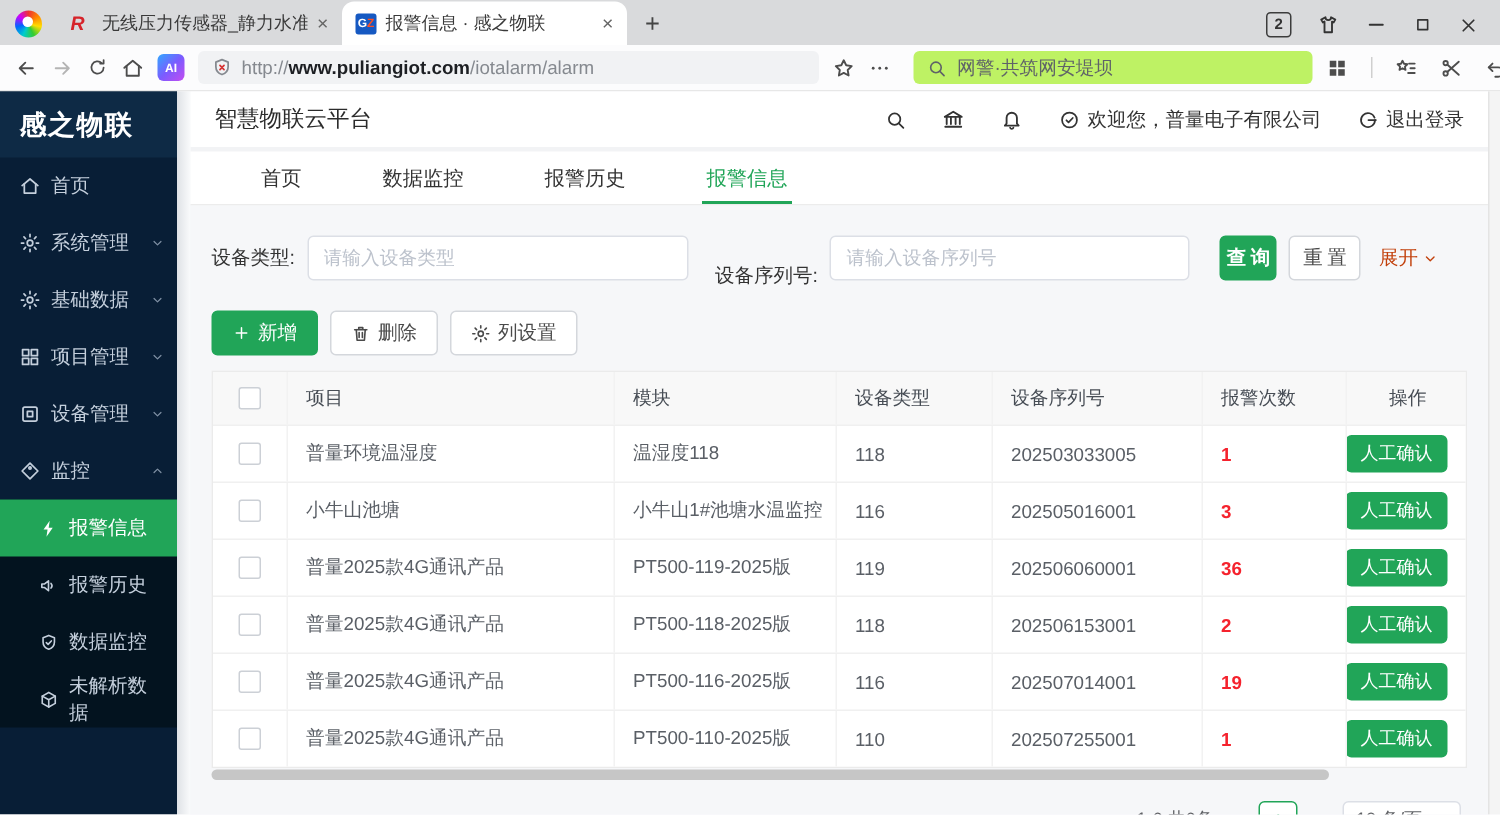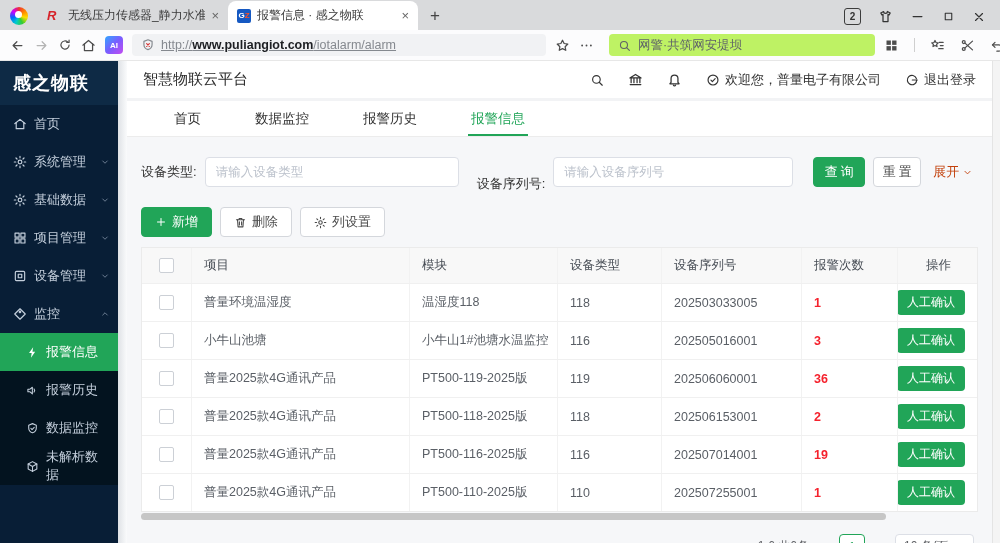--- a/index.html
+++ b/index.html
@@ -19,21 +19,21 @@
   .fav-gz{width:14px;height:14px;background:#1659c2;border-radius:2px;color:#fff;font-size:8px;font-weight:bold;display:flex;align-items:center;justify-content:center;flex:none;}
   .fav-gz b{color:#ff4f22;font-style:normal;}
   .newtab{font-size:17px;color:#444;padding:0 12px 4px;}
   .win-controls{margin-left:auto;display:flex;align-items:center;gap:17px;padding:0 14px 5px 0;color:#333;}
   .tab-count{width:15px;height:15px;border:1.5px solid #3c3c3c;border-radius:3px;font-size:10px;font-weight:bold;display:flex;align-items:center;justify-content:center;}
 
   .navbar{height:30px;background:#fcfcfd;display:flex;align-items:center;gap:9px;padding:0 10px;border-bottom:1px solid #e7e7e7;flex:none;}
   .nv{color:#4d4d4d;}
   .nv.dis{color:#b4b4b4;}
   .ai-badge{width:18px;height:18px;border-radius:4px;background:linear-gradient(135deg,#31a8ff,#7a5cff,#c44cf0);color:#fff;font-size:8px;font-weight:bold;display:flex;align-items:center;justify-content:center;flex:none;}
-  .urlbar{width:396px;height:22px;background:#f1f2f4;border-radius:4px;display:flex;align-items:center;gap:6px;padding:0 9px;font-size:12.5px;color:#85898f;flex:none;text-decoration:underline;}
+  .urlbar{width:396px;height:22px;background:#f1f2f4;border-radius:4px;display:flex;align-items:center;gap:6px;padding:0 9px;font-size:12.5px;color:#85898f;flex:none;}
   .urlbar .host{color:#1d1f23;font-weight:bold;}
   .searchbox{width:248px;height:22px;background:#bef264;border-radius:4px;display:flex;align-items:center;gap:7px;padding:0 9px;font-size:12.5px;color:#5f6368;flex:none;margin-left:6px;}
   .nav-right{margin-left:auto;display:flex;align-items:center;gap:15px;color:#454545;padding-right:4px;}
   .vdiv{width:1px;height:14px;background:#cfcfcf;}
 
   
   .app{flex:1;display:flex;min-height:0;}
   .sidebar{width:118px;background:#081e36;color:#c4cfdc;display:flex;flex-direction:column;flex:none;font-size:13px;}
   .logo{height:44px;display:flex;align-items:center;padding-left:13px;color:#fff;font-weight:bold;font-size:18px;letter-spacing:1px;background:#0e2a45;flex:none;}
   .s-item{height:38px;display:flex;align-items:center;gap:7px;padding:0 8px 0 13px;cursor:default;}
@@ -55,21 +55,21 @@
 
   .page{flex:1;padding:14px 14px 0;display:flex;flex-direction:column;min-height:0;background:#f6f7f9;}
   .filters{display:flex;align-items:center;font-size:13px;color:#333;flex:none;}
   .filters input{width:232px;height:28px;border:1px solid #dcdfe6;border-radius:4px;padding:0 10px;font-size:12.5px;color:#333;outline:none;margin-left:8px;background:#fff;font-family:inherit;}
   .filters input::placeholder{color:#bcc2cc;}
   .filters input.serial{width:218px;}
   .lbl2{margin-left:18px;margin-top:24px;}
   .btn{height:30px;border-radius:4px;border:1px solid transparent;display:inline-flex;align-items:center;justify-content:center;font-size:13px;gap:5px;box-sizing:border-box;}
   .btn.green{background:#21a558;color:#fff;border-color:#21a558;}
   .btn.plain{background:#fff;color:#4a4a4a;border-color:#d4d7dc;}
-  .q-btn{width:52px;margin-left:20px;letter-spacing:3px;padding-left:3px;}
+  .q-btn{width:38px;margin-left:20px;letter-spacing:3px;padding-left:3px;font-weight:bold;}
   .r-btn{width:48px;margin-left:8px;letter-spacing:3px;padding-left:3px;}
   .expand{margin-left:12px;color:#c2410c;display:flex;align-items:center;gap:3px;font-size:13px;}
   .toolbar{margin-top:14px;display:flex;gap:8px;flex:none;}
   .toolbar .btn{padding:0 13px;}
 
   .table{margin-top:10px;background:#fff;border:1px solid #ebebeb;font-size:12.5px;color:#5a5f66;flex:none;}
   .t-row{display:flex;height:37px;align-items:center;border-bottom:1px solid #f0f0f0;background:#fff;}
   .t-row:last-child{border-bottom:none;}
   .t-head{background:#f8f8f8;height:35px;color:#474d55;}
   .cell{height:100%;display:flex;align-items:center;box-sizing:border-box;border-right:1px solid #f2f2f2;padding-left:12px;overflow:hidden;white-space:nowrap;}

